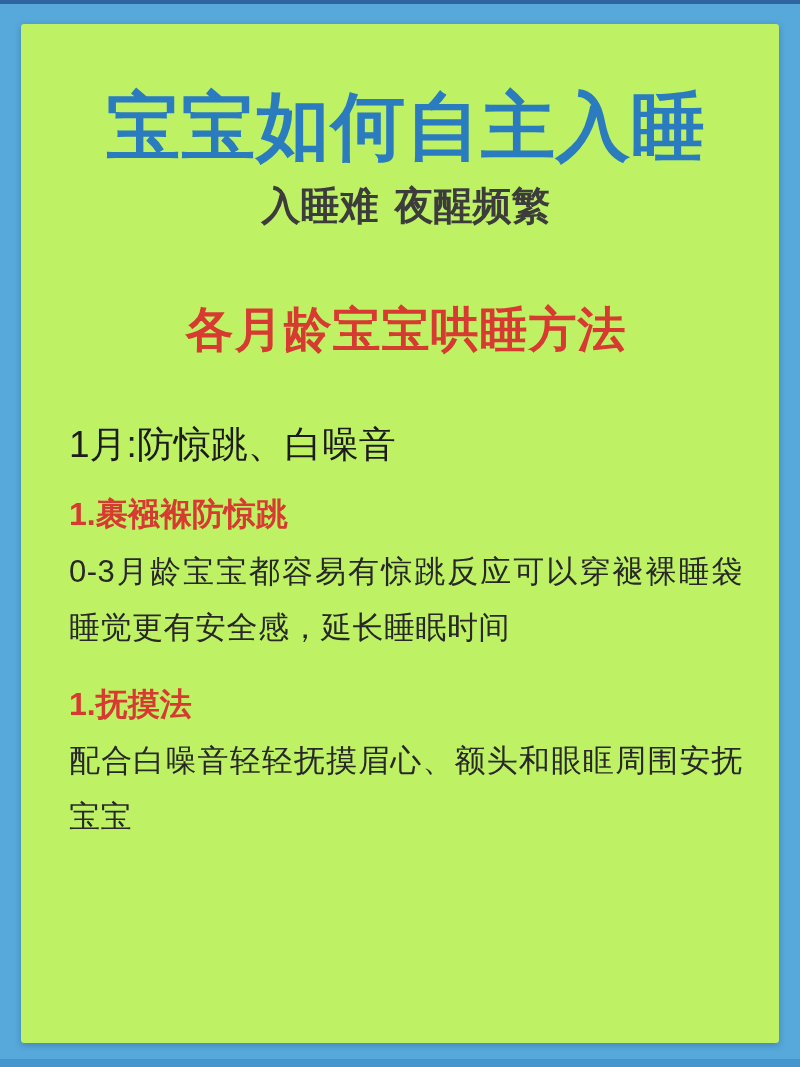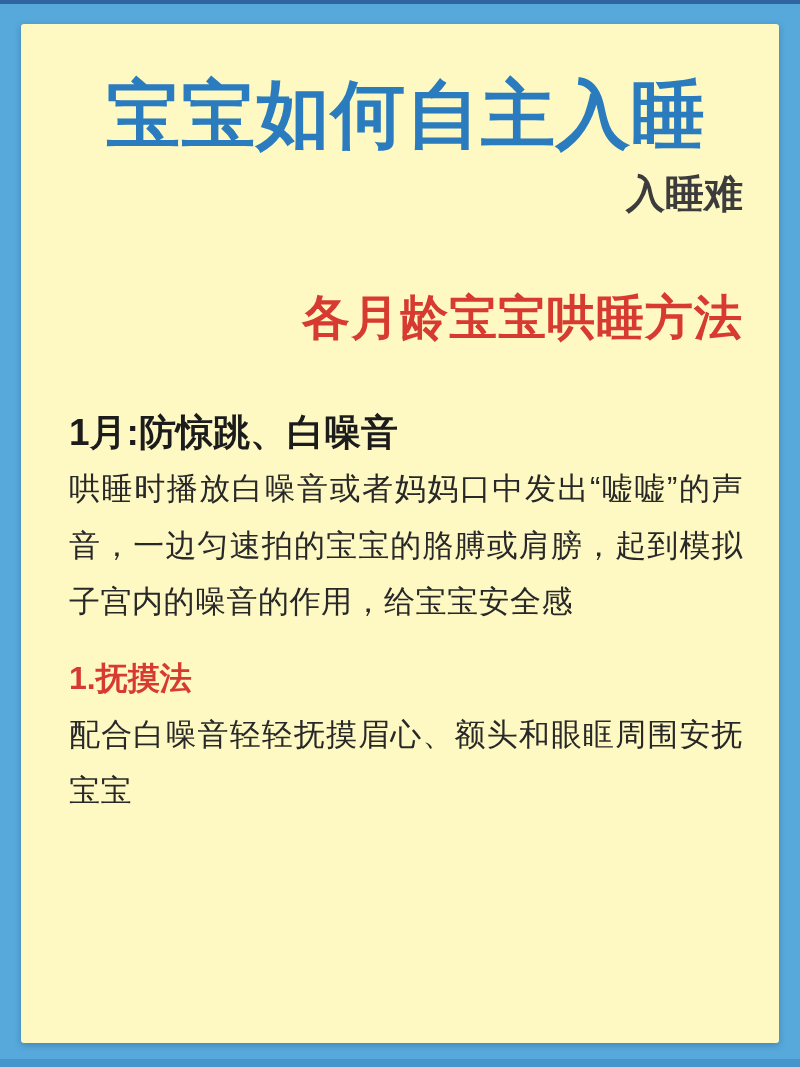--- a/index.html
+++ b/index.html
@@ -11,50 +11,50 @@
   .top-edge{
     position:absolute;top:0;left:0;width:100%;height:4px;
     background:#2e64a0;z-index:3;
   }
   .bottom-edge{
     position:absolute;bottom:0;left:0;width:100%;height:8px;
     background:#4695cd;z-index:3;
   }
   .card{
     position:absolute;left:21px;top:24px;right:21px;bottom:24px;
-    background:#fef9c3;border-radius:3px;
+    background:#bef264;border-radius:3px;
     box-shadow:0 2px 6px rgba(30,70,110,.35);
-    padding:4px 36px 0 48px;box-sizing:border-box;
+    padding:16px 36px 0 48px;box-sizing:border-box;
   }
   .title{
     margin-top:44px;
     text-align:center;
     font-size:74px;line-height:1.15;
     font-weight:900;
     color:#2a7cbe;
     letter-spacing:1px;
     white-space:nowrap;
   }
   .subtitle{
     margin-top:14px;
-    display:flex;justify-content:flex-end;gap:16px;
+    display:flex;justify-content:center;gap:16px;
     font-size:39px;line-height:1.2;
     font-weight:600;color:#3c3c3c;
   }
   .section-title{
     margin-top:72px;
-    text-align:right;
+    text-align:center;
     font-size:48px;line-height:1.15;
     font-weight:900;color:#d63a30;
     letter-spacing:1px;
   }
   .month-heading{
     margin-top:66px;
     font-size:37px;line-height:1.2;
-    font-weight:700;color:#1c1c1c;
+    font-weight:400;color:#1c1c1c;
   }
   .item-heading{
     margin-top:24px;
     font-size:32px;line-height:1.45;
     font-weight:700;color:#d63a30;
   }
   .item-body{
     margin-top:6px;
     font-size:31px;line-height:1.82;
     color:#282828;
@@ -67,29 +67,33 @@
 
 <div class="top-edge"></div>
 <div class="bottom-edge"></div>
 
 <div class="card">
 
   <div class="title">宝宝如何自主入睡</div>
 
   <div class="subtitle">
     <span>入睡难</span>
+    <span>夜醒频繁</span>
   </div>
 
   <div class="section-title">各月龄宝宝哄睡方法</div>
 
   <div class="month-heading">1月:防惊跳、白噪音</div>
 
+  <div>
+    <div class="item-heading">1.裹襁褓防惊跳</div>
+    <div class="item-body">0-3月龄宝宝都容易有惊跳反应可以穿褪裸睡袋睡觉更有安全感，延长睡眠时间</div>
+  </div>
 
   <div>
-    <div class="item-body">哄睡时播放白噪音或者妈妈口中发出“嘘嘘”的声音，一边匀速拍的宝宝的胳膊或肩膀，起到模拟子宫内的噪音的作用，给宝宝安全感</div>
   </div>
 
   <div>
     <div class="item-heading">1.抚摸法</div>
     <div class="item-body">配合白噪音轻轻抚摸眉心、额头和眼眶周围安抚宝宝</div>
   </div>
 
 </div>
 
 </body></html>

